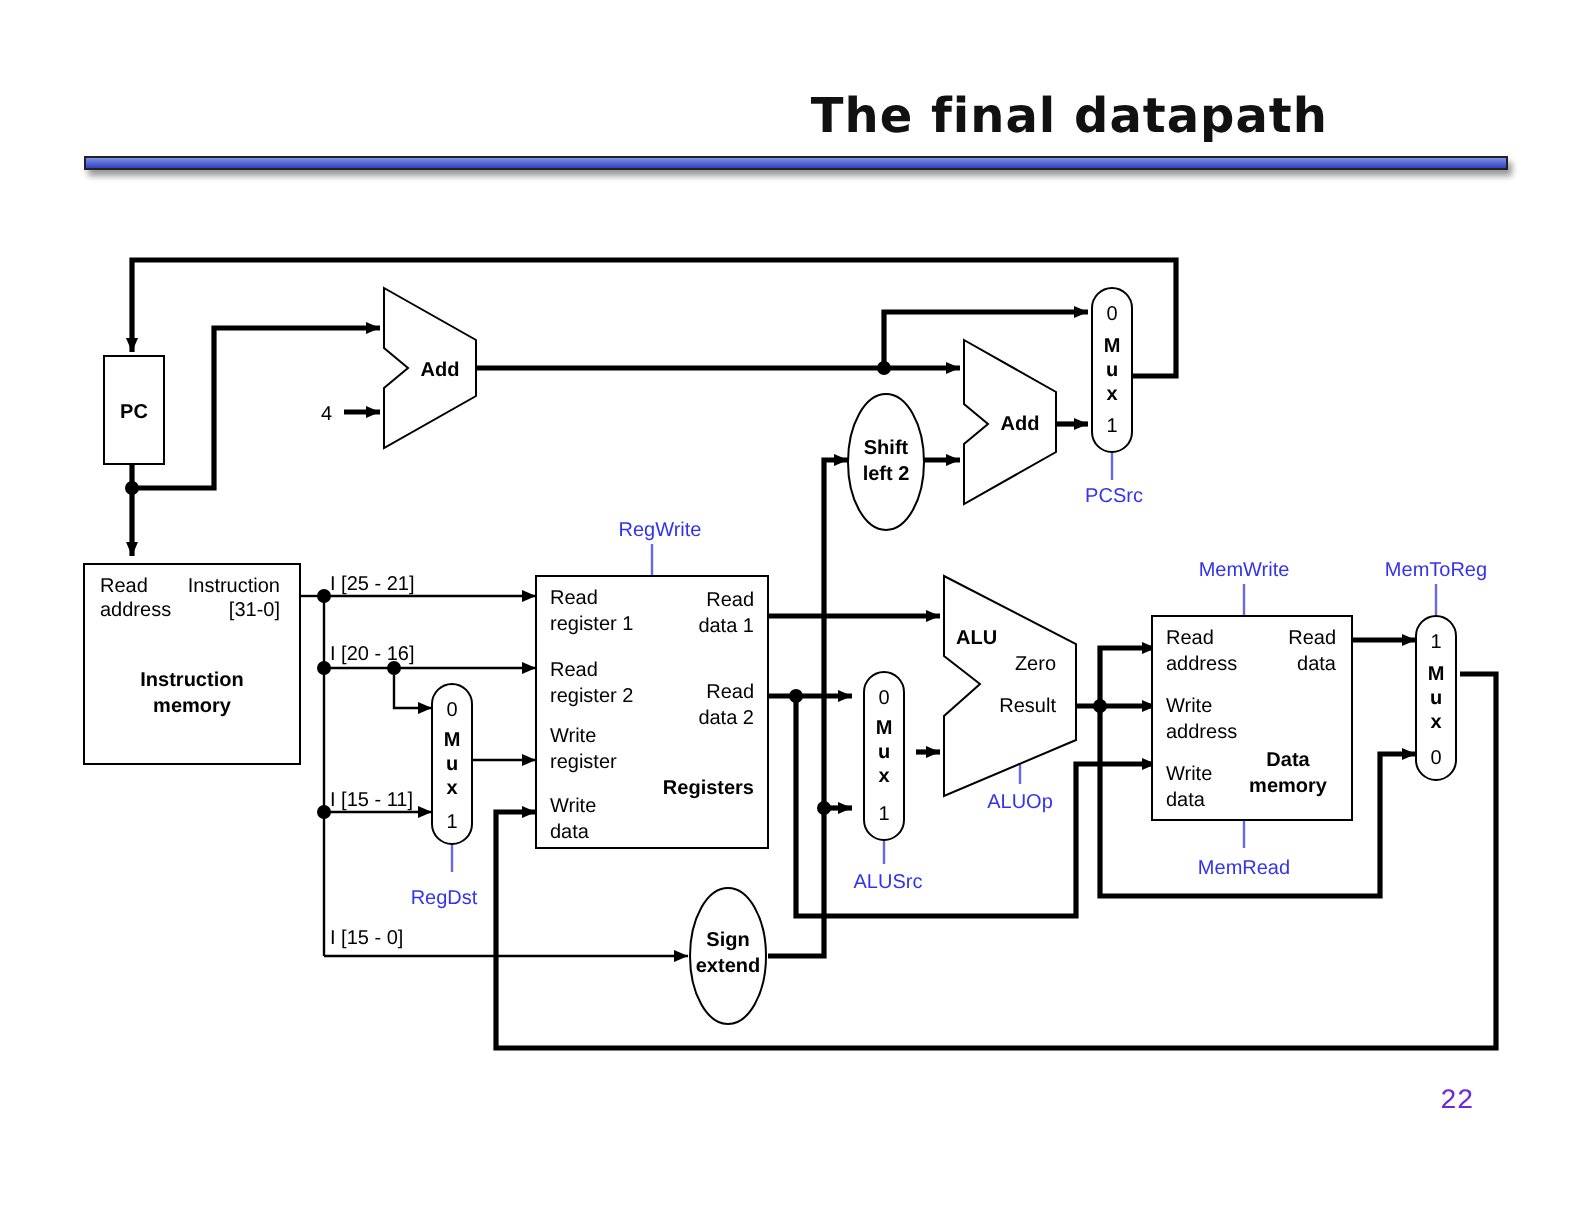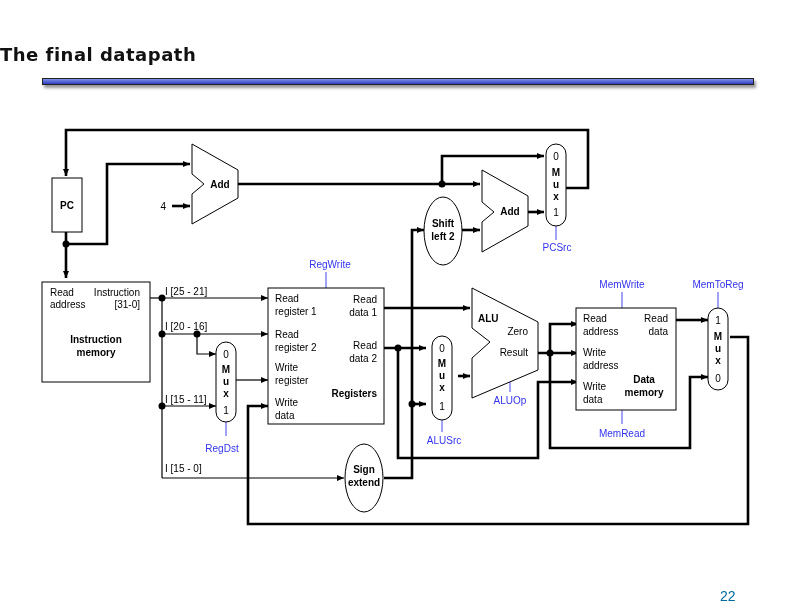--- a/index.html
+++ b/index.html
@@ -1,19 +1,19 @@
 <!DOCTYPE html>
 <html><head>
 <meta charset="utf-8">
 <style>
   html, body { margin: 0; padding: 0; background: #ffffff; }
   body { width: 792px; height: 612px; position: relative; overflow: hidden; font-family: "Liberation Sans", sans-serif; }
-  .title { position: absolute; left: 0; top: 44px; width: 664px; text-align: left; font-family: "DejaVu Sans", sans-serif; font-size: 18px; font-weight: bold; color: #111; letter-spacing: 0.5px; }
+  .title { position: absolute; left: 0; top: 44px; width: 664px; text-align: right; font-family: "DejaVu Sans", sans-serif; font-size: 24px; font-weight: bold; color: #111; letter-spacing: 0.5px; }
   .title-bar { position: absolute; left: 42px; top: 78px; width: 710px; height: 5px; background: linear-gradient(#8090e8, #3040c0); border: 1px solid #222; box-shadow: 2px 3px 3px #999; }
-  .page-num { position: absolute; left: 720px; top: 588px; font-family: Liberation Sans, sans-serif; font-size: 14px; color: #0369a1; }
+  .page-num { position: absolute; left: 720px; top: 543px; font-family: Liberation Mono, monospace; font-size: 14px; color: #6d28d9; }
   svg { position: absolute; left: 0; top: 0; }
   .lbl { font-family: "Liberation Sans", sans-serif; font-size: 10px; fill: #000; }
   .bold { font-weight: bold; }
   .ctrl { fill: #3333ee; font-size: 10px; font-family: "Liberation Sans", sans-serif; }
   .w { stroke: #000; fill: none; stroke-width: 1.2; }
   .wb { stroke: #000; fill: none; stroke-width: 2.6; }
   .cl { stroke: #6666ee; stroke-width: 1.2; }
   .box { fill: #fff; stroke: #000; stroke-width: 1; }
 </style>
 </head>

